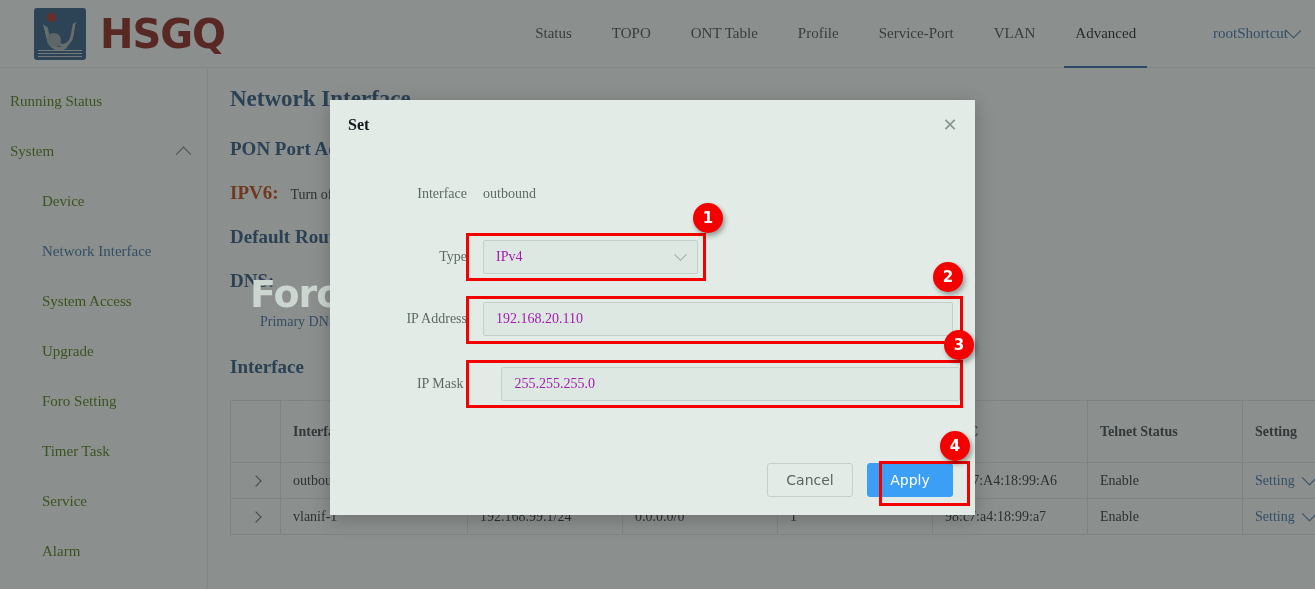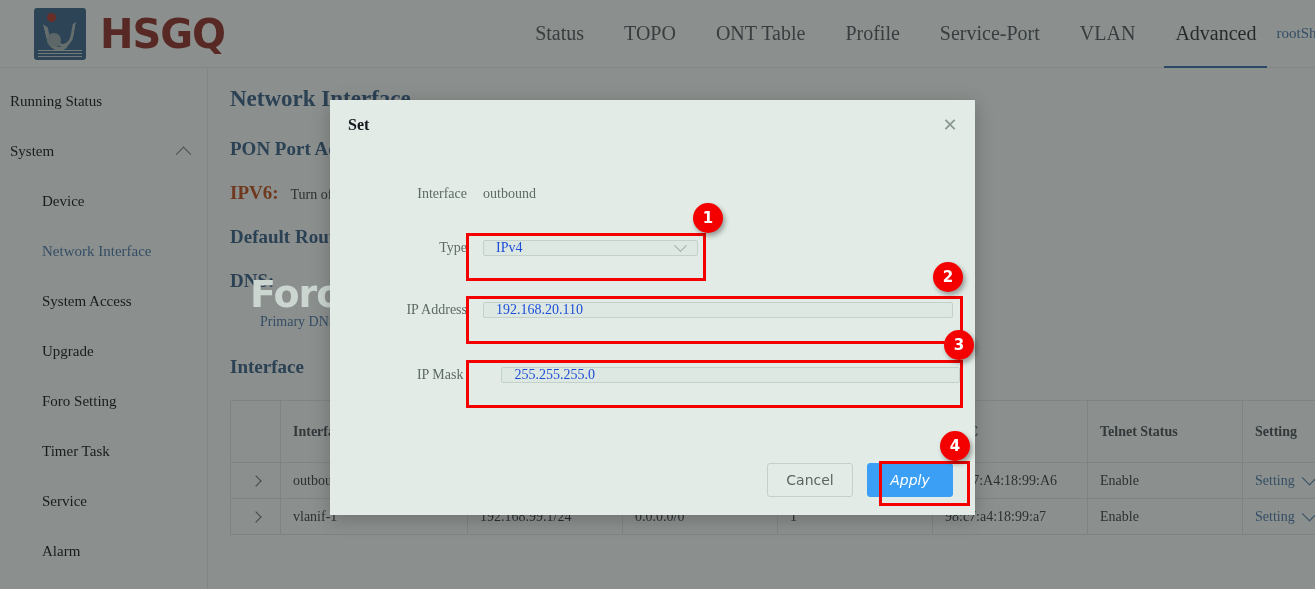--- a/index.html
+++ b/index.html
@@ -102,21 +102,21 @@
     display: flex;
     align-items: stretch;
     height: 68px;
     margin-left: 290px;
   }
   .nav-item {
     position: relative;
     display: flex;
     align-items: center;
     padding: 6px 20px;
-    font-size: 20px;
+    font-size: 15px;
     color: #474c52;
     cursor: pointer;
     white-space: nowrap;
   }
   .nav-item.active { color: #1b1f23; }
   .nav-item.active::after {
     content: "";
     position: absolute;
     left: 9px; right: 9px; bottom: 0;
     height: 2px;
@@ -158,21 +158,21 @@
     background: #ffffff;
     border-right: 1px solid #e8e8e8;
     padding-top: 8px;
   }
   .side-item {
     display: flex;
     align-items: center;
     height: 50px;
     padding-left: 10px;
     font-size: 15px;
-    color: #000000;
+    color: #4d7c0f;
     cursor: pointer;
   }
   .side-item.sub { padding-left: 42px; align-items: center; }
   .side-item.active { color: #3f6fa8; }
   .side-item .sl { flex: 1; }
   .side-item .caret { margin-right: 18px; }
 
   
   .content {
     position: absolute;
@@ -310,26 +310,26 @@
   .flabel {
     font-size: 14px;
     color: #5e6a65;
     text-align: right;
     white-space: nowrap;
   }
   .finput {
     background: #dde8e2;
     border: 1px solid #c3d1ca;
     border-radius: 2px;
-    height: 16px;
+    height: 34px;
     display: flex;
     align-items: center;
     padding: 0 12px;
     font-size: 14px;
-    color: #1d4ed8;
+    color: #a21caf;
     position: relative;
   }
   .finput .selchev {
     position: absolute;
     right: 12px;
     width: 9px; height: 9px;
     border-right: 1.4px solid #9fb0a8;
     border-bottom: 1.4px solid #9fb0a8;
     transform: rotate(45deg) translate(-2px,-2px);
   }
@@ -380,21 +380,20 @@
   .btn-cancel {
     background: transparent;
     border: 1px solid #c3d1ca;
     color: #5b6661;
   }
   .btn-apply {
     background: #3ba0f5;
     border: 1px solid #3ba0f5;
     color: #ffffff;
     position: relative;
-    font-style: italic;
   }
 </style>
 </head>
 <body>
 
 <div id="app">
 
   <div class="header">
     <div class="brand">
       <div class="logo-box">

